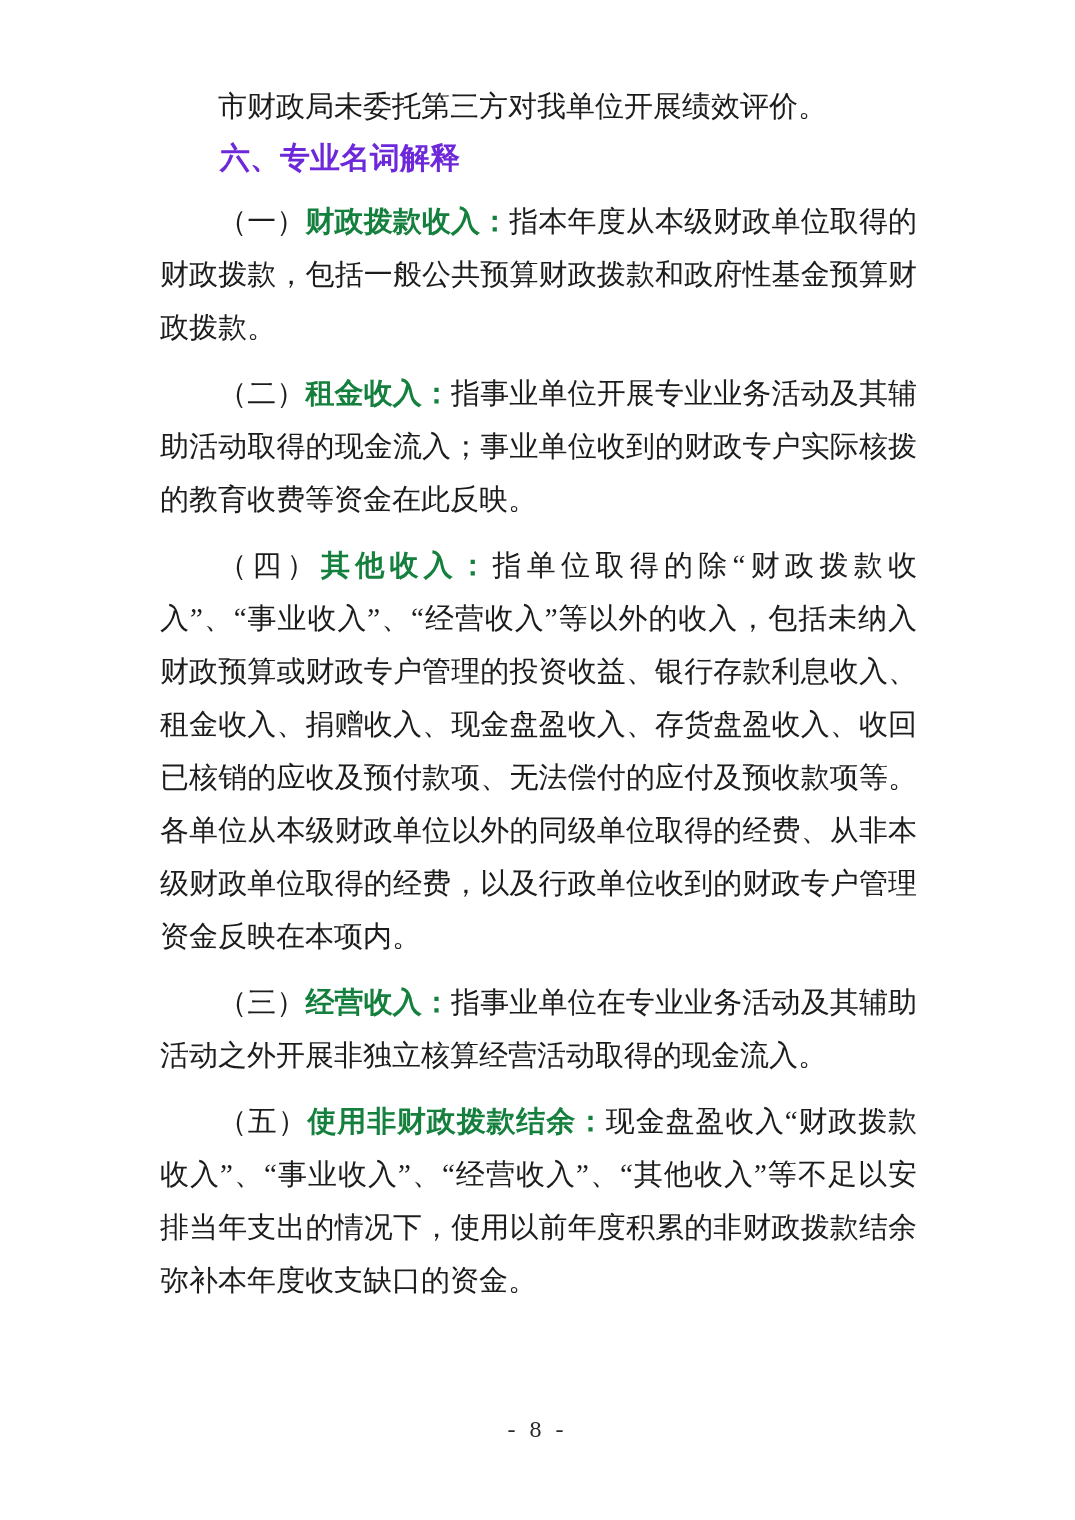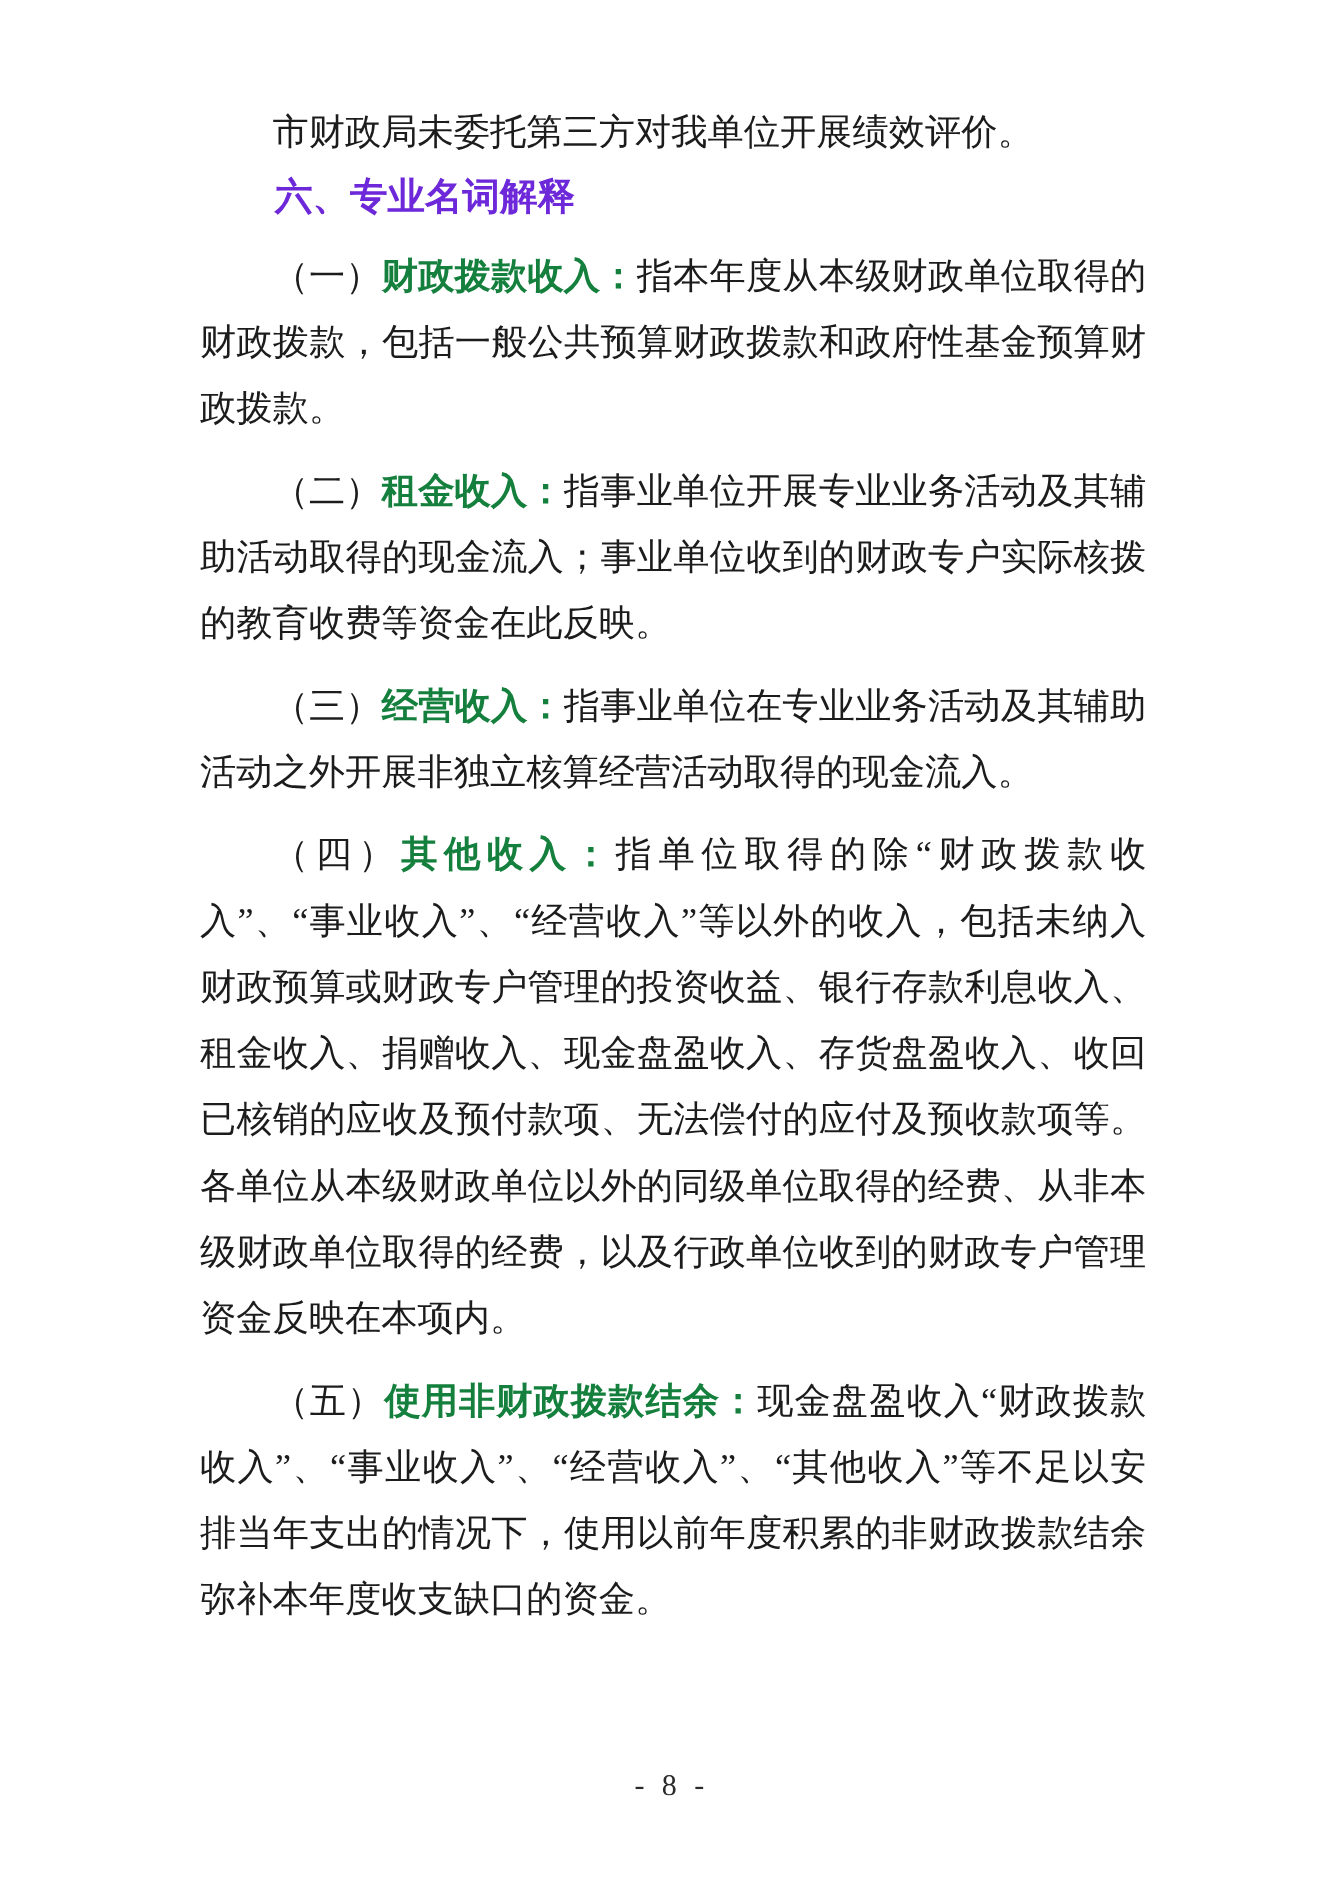--- a/index.html
+++ b/index.html
@@ -62,21 +62,21 @@
 <div class="page">
 
   <p class="body-text">市财政局未委托第三方对我单位开展绩效评价。</p>
 
   <h2 class="section-heading">六、专业名词解释</h2>
 
   <p class="body-text definition"><span>（一）</span><span class="term">财政拨款收入：</span><span>指本年度从本级财政单位取得的财政拨款，包括一般公共预算财政拨款和政府性基金预算财政拨款。</span></p>
 
   <p class="body-text definition"><span>（二）</span><span class="term">租金收入：</span><span>指事业单位开展专业业务活动及其辅助活动取得的现金流入；事业单位收到的财政专户实际核拨的教育收费等资金在此反映。</span></p>
 
+  <p class="body-text definition"><span>（四）</span><span class="term">其他收入：</span><span>指单位取得的除“财政拨款收入”、“事业收入”、“经营收入”等以外的收入，包括未纳入财政预算或财政专户管理的投资收益、银行存款利息收入、租金收入、捐赠收入、现金盘盈收入、存货盘盈收入、收回已核销的应收及预付款项、无法偿付的应付及预收款项等。各单位从本级财政单位以外的同级单位取得的经费、从非本级财政单位取得的经费，以及行政单位收到的财政专户管理资金反映在本项内。</span></p>
+
   <p class="body-text definition"><span>（三）</span><span class="term">经营收入：</span><span>指事业单位在专业业务活动及其辅助活动之外开展非独立核算经营活动取得的现金流入。</span></p>
-
-  <p class="body-text definition"><span>（四）</span><span class="term">其他收入：</span><span>指单位取得的除“财政拨款收入”、“事业收入”、“经营收入”等以外的收入，包括未纳入财政预算或财政专户管理的投资收益、银行存款利息收入、租金收入、捐赠收入、现金盘盈收入、存货盘盈收入、收回已核销的应收及预付款项、无法偿付的应付及预收款项等。各单位从本级财政单位以外的同级单位取得的经费、从非本级财政单位取得的经费，以及行政单位收到的财政专户管理资金反映在本项内。</span></p>
 
   <p class="body-text definition"><span>（五）</span><span class="term">使用非财政拨款结余：</span><span>现金盘盈收入“财政拨款收入”、“事业收入”、“经营收入”、“其他收入”等不足以安排当年支出的情况下，使用以前年度积累的非财政拨款结余弥补本年度收支缺口的资金。</span></p>
 
   <div class="page-footer">- 8 -</div>
 
 </div>
 
 </body></html>

